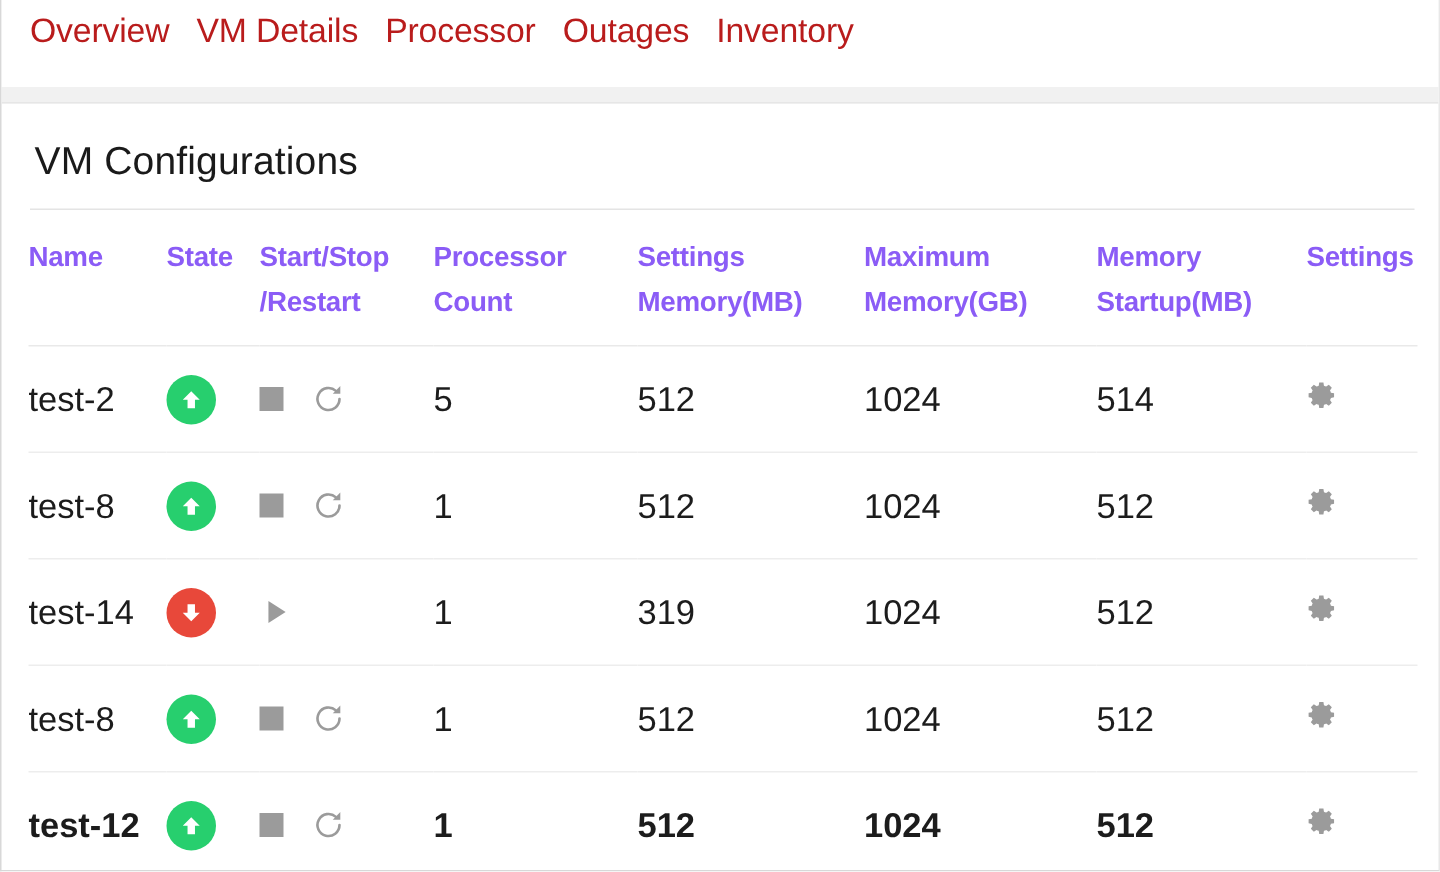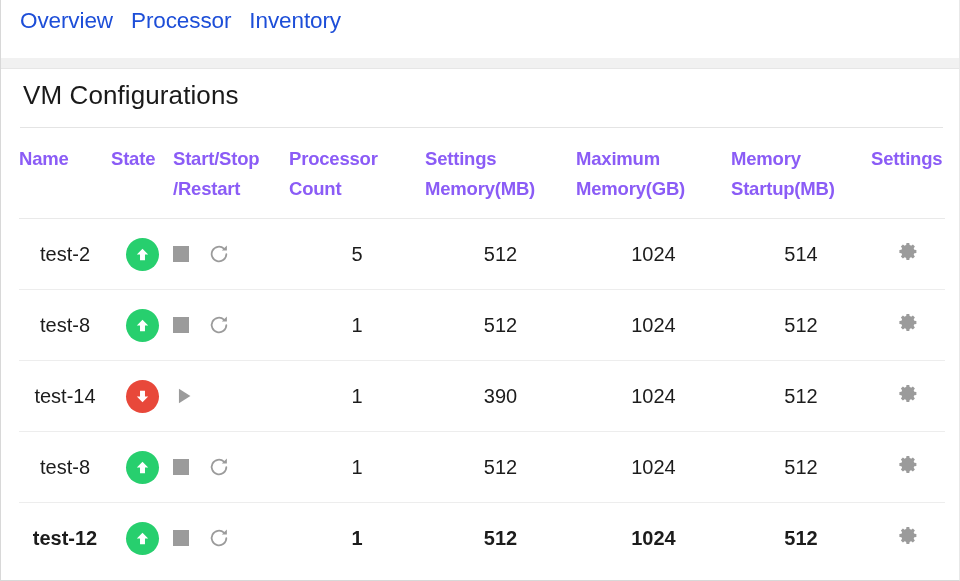--- a/index.html
+++ b/index.html
@@ -30,21 +30,21 @@
     padding-left: 10px;
     display: flex;
     align-items: flex-start;
     white-space: nowrap;
     background: #ffffff;
   }
 
   .tab {
     position: relative;
     font-size: 22.5px;
-    color: #1d4ed8;
+    color: #b91c1c;
     padding: 5px 9px 0 9px;
     line-height: 32px;
     letter-spacing: -0.1px;
     cursor: pointer;
     background: transparent;
     border: none;
     font-family: "Liberation Sans", sans-serif;
   }
 
   .tab.active {
@@ -74,21 +74,21 @@
 
   
   .panel {
     padding: 0 14px 0 18px;
   }
 
   .panel-title {
     font-size: 26px;
     color: #1a1a1a;
     font-weight: normal;
-    padding: 22px 0 16px 4px;
+    padding: 34px 0 16px 4px;
     letter-spacing: 0.1px;
   }
 
   .title-rule {
     height: 1px;
     background: #e4e4e4;
     margin: 0 2px 0 1px;
   }
 
   
@@ -105,23 +105,23 @@
     text-align: left;
     vertical-align: top;
     padding: 16px 0 14px 0;
     line-height: 30px;
     letter-spacing: -0.2px;
   }
 
   thead tr { border-bottom: 1px solid #e9e9e9; }
 
   table.vmtable td {
-    font-size: 20px;
+    font-size: 23px;
     color: #1c1c1c;
-    text-align: center;
+    text-align: left;
     vertical-align: middle;
     height: 71px;
     padding: 0;
     border-bottom: 1px solid #ededed;
   }
 
   tbody tr:last-child td { border-bottom: none; font-weight: bold; }
 
   
   .c-name     { width: 92px; }
@@ -181,21 +181,23 @@
 
   .num { font-size: 19px; color: #1c1c1c; }
 </style>
 </head>
 <body>
 
 <div id="app">
 
   <nav class="tabbar" id="tabbar">
       <button class="tab">Overview</button>
+      <button class="tab">VM Details</button>
       <button class="tab">Processor</button>
+      <button class="tab">Outages</button>
       <button class="tab">Inventory</button>
     </nav>
   <div class="tabbar-sep"></div>
 
   <section class="panel">
 
     <h1 class="panel-title">VM Configurations</h1>
 
     <div class="title-rule"></div>
 
@@ -316,21 +318,21 @@
             <td class="c-actions">
               <div class="actions">
                 <button class="icon-btn play-ic">
                   <svg width="22" height="22" viewBox="0 0 24 24">
                     <path fill="#9b9b9b" d="M6.5 4 L19 12 L6.5 20 Z"></path>
                   </svg>
                 </button>
               </div>
             </td>
             <td class="c-proc num">1</td>
-            <td class="c-minmem num">390</td>
+            <td class="c-minmem num">319</td>
             <td class="c-maxmem num">1024</td>
             <td class="c-startmem num">512</td>
             <td class="c-settings"><button class="icon-btn gear-ic">
                 <svg width="21" height="21" viewBox="0 0 24 24">
                   <path fill="#9b9b9b" d="M12 8.2a3.8 3.8 0 1 0 0 7.6 3.8 3.8 0 0 0 0-7.6zm0 5.9a2.1 2.1 0 1 1 0-4.2 2.1 2.1 0 0 1 0 4.2z"></path>
                   <path fill="#9b9b9b" d="M21 13.6v-3.2l-2.4-.4a6.9 6.9 0 0 0-.7-1.7l1.4-2-2.3-2.3-2 1.4a6.9 6.9 0 0 0-1.7-.7L12.9 2.3h-3.2L9.3 4.7a6.9 6.9 0 0 0-1.7.7l-2-1.4-2.3 2.3 1.4 2a6.9 6.9 0 0 0-.7 1.7l-2.4.4v3.2l2.4.4c.16.6.4 1.17.7 1.7l-1.4 2 2.3 2.3 2-1.4c.53.3 1.1.54 1.7.7l.4 2.4h3.2l.4-2.4c.6-.16 1.17-.4 1.7-.7l2 1.4 2.3-2.3-1.4-2c.3-.53.54-1.1.7-1.7z"></path>
                 </svg>
               </button></td>
           </tr>
           <tr>

